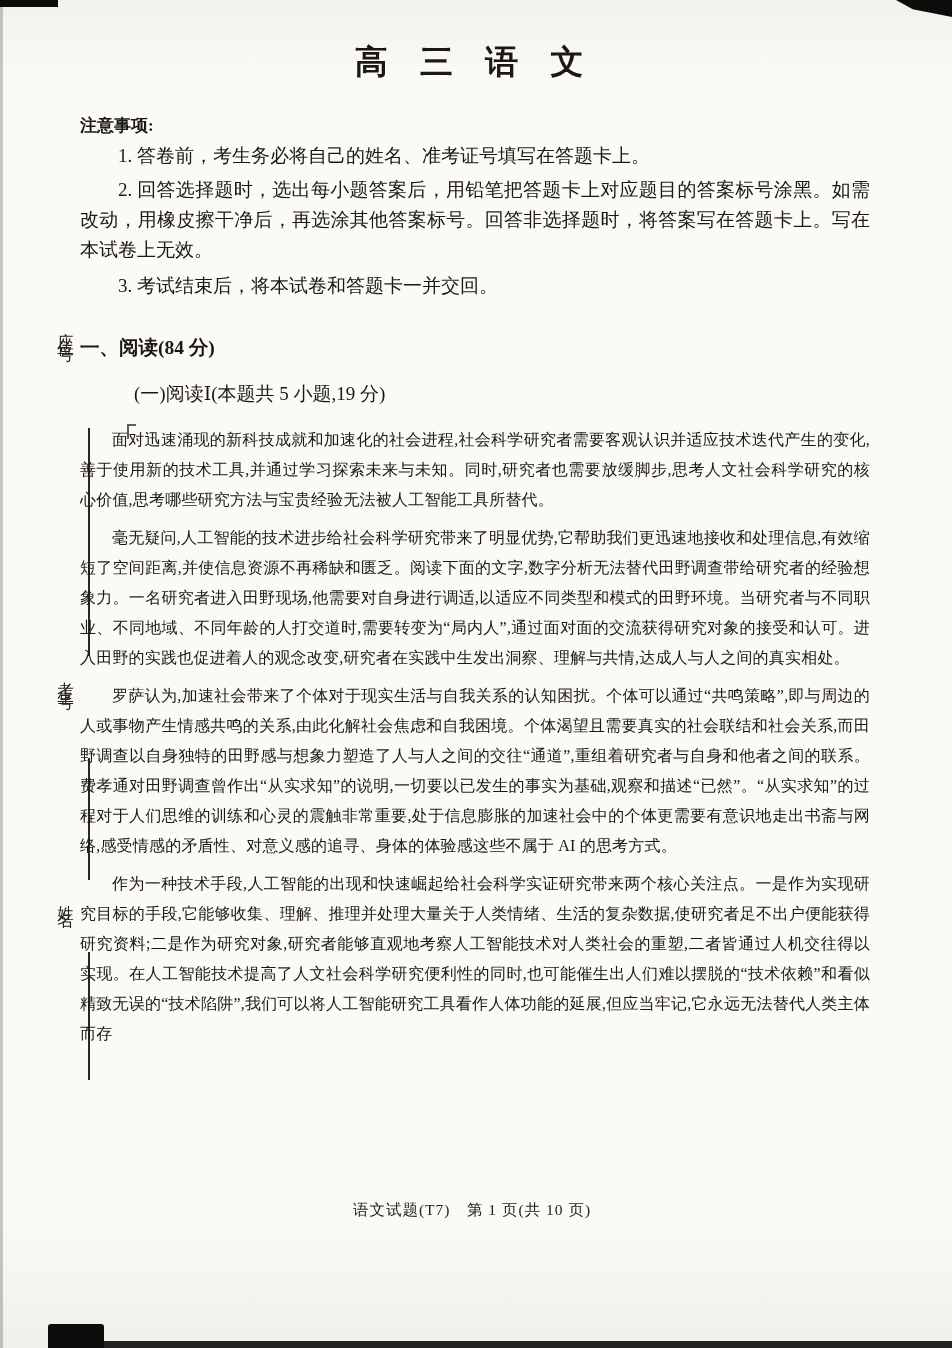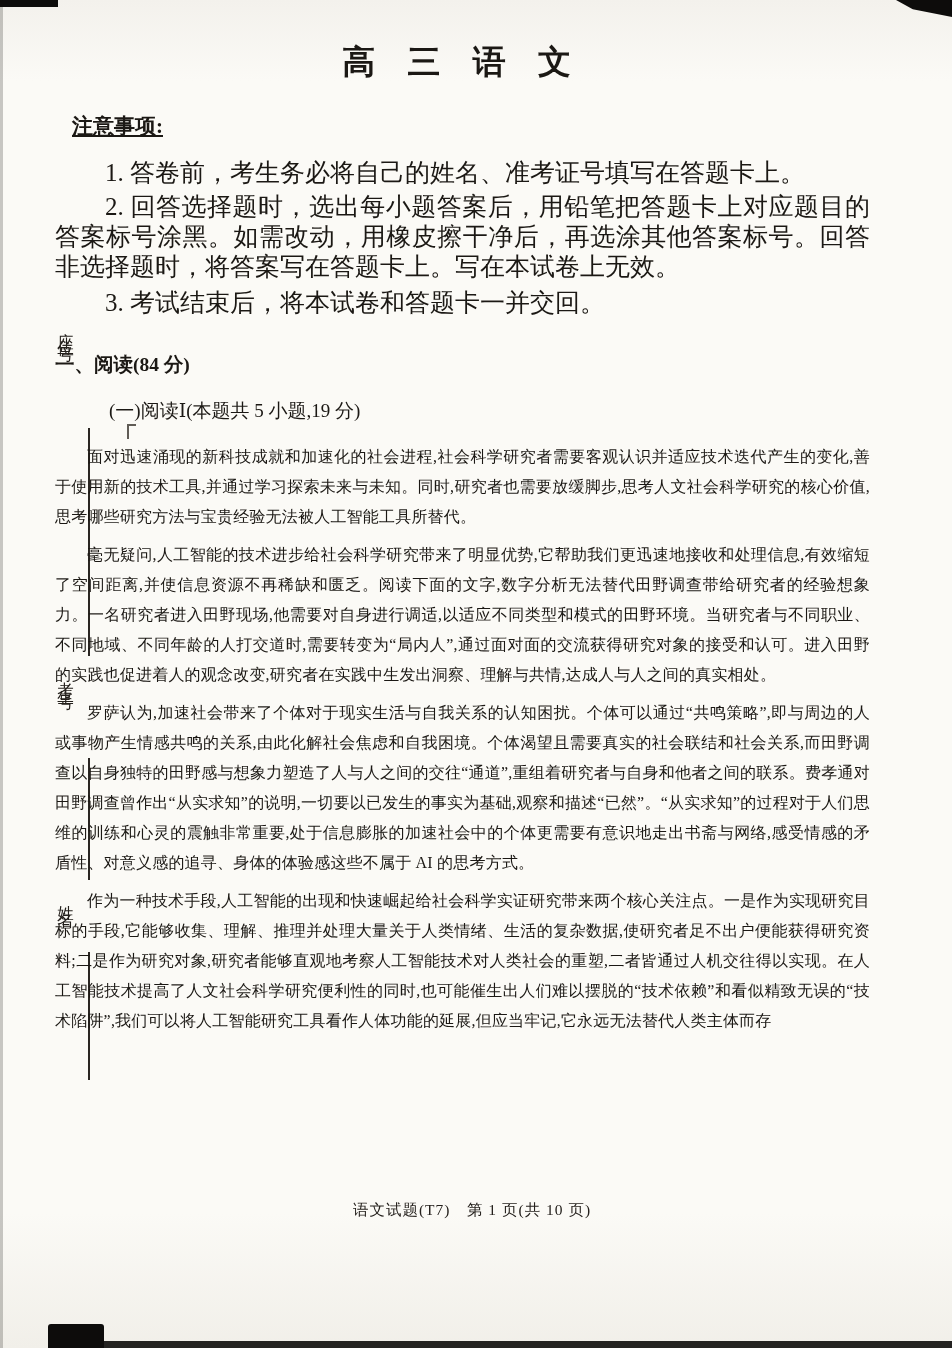--- a/index.html
+++ b/index.html
@@ -31,28 +31,28 @@
   .line-name{top:952px;height:128px;}
   .lbl-seat{top:320px;}
   .lbl-candidate{top:668px;}
   .lbl-name{top:892px;}
   
   .pen-mark{
     position:absolute;left:127px;top:424px;width:7px;height:13px;
     border-left:2px solid #3a352f;border-top:2px solid #3a352f;opacity:.8;
   }
   
-  .content{position:relative;padding:40px 82px 0 55px;}
+  .content{position:relative;padding:40px 82px 0 80px;}
   .title{
     margin:0 0 26px;text-align:center;
     font-size:33px;font-weight:bold;letter-spacing:12px;
   }
-  .notice-heading{margin:17px;font-size:21px;font-weight:bold;line-height:30px;text-decoration:underline;}
+  .notice-heading{margin:0;font-size:17px;font-weight:bold;line-height:30px;}
   .notice-item{
-    margin:0 0 4px;font-size:25px;line-height:30px;
+    margin:0 0 4px;font-size:19px;line-height:30px;
     text-indent:2em;text-align:justify;
   }
   .notice-item.last{margin-top:6px;}
   .section-title{margin:32px 0 0;font-size:19.5px;font-weight:bold;line-height:30px;}
   .subsection-title{margin:16px;font-size:19px;line-height:30px;text-indent:2em;}
   .instruction{margin:0 0 6px;font-size:19px;line-height:30px;text-indent:2em;}
   .body-par{
     margin:8px 0 4px;font-size:16px;line-height:30px;
     text-indent:2em;text-align:justify;letter-spacing:.2px;
   }

